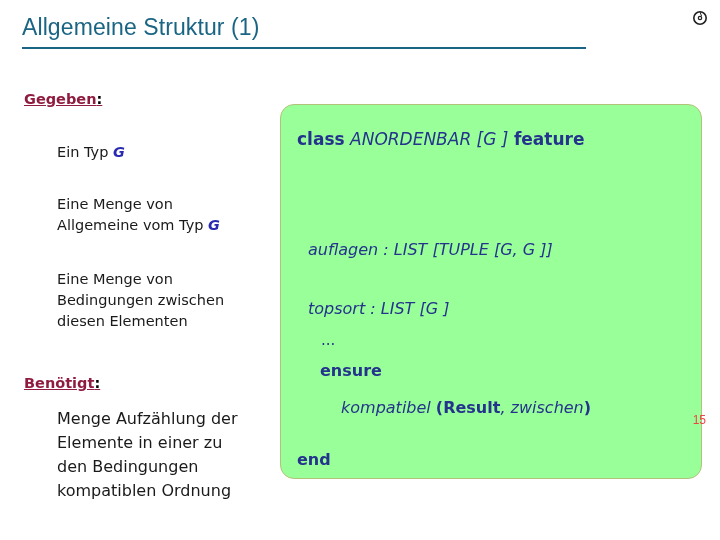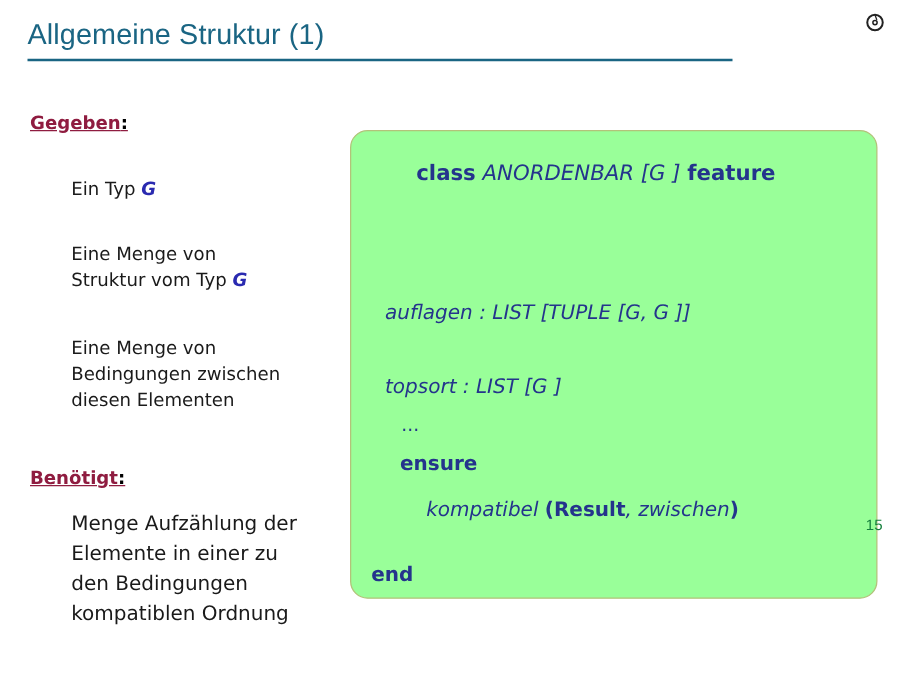--- a/index.html
+++ b/index.html
@@ -108,37 +108,37 @@
   }
   .code-line {
     position: absolute;
     font-family: "DejaVu Sans", sans-serif;
     color: #24348c;
     white-space: nowrap;
   }
   .kw { font-weight: bold; font-style: normal; }
   .id { font-style: italic; }
 
-  #code-class    { left: 16px; top: 24px;  font-size: 17px; margin-left: 36px; }
+  #code-class    { left: 16px; top: 24px;  font-size: 17px; }
   #code-elemente { left: 27px; top: 82px;  font-size: 16px; }
   #code-auflagen { left: 27px; top: 135px; font-size: 16px; }
   #code-topsort  { left: 27px; top: 194px; font-size: 16px; }
   #code-dots     { left: 40px; top: 226px; font-size: 15px; }
   #code-ensure   { left: 39px; top: 256px; font-size: 16px; }
   #code-kompat   { left: 60px; top: 293px; font-size: 16px; }
   #code-end      { left: 16px; top: 345px; font-size: 16px; }
 
   
   .page-number {
     position: absolute;
     right: 14px;
     bottom: 10px;
     font-family: "Liberation Sans", sans-serif;
     font-size: 12px;
-    color: #15803d;
+    color: #ef4444;
   }
 </style>
 </head>
 <body>
 
 <div class="slide">
 
   <div class="slide-title">Allgemeine Struktur (1)</div>
   <div class="title-rule"></div>
 
@@ -149,21 +149,21 @@
       <path d="M8 2 L9.5 6" stroke="#222222" stroke-width="1" fill="none"></path>
     </svg>
   </span>
 
   <div class="left-col">
 
     <div class="lbl-heading" id="given-label"><span>Gegeben</span><span class="colon">:</span></div>
 
     <div class="lbl-item" id="item-typ"><span>Ein Typ </span><span class="gvar">G</span></div>
 
-    <div class="lbl-item" id="item-menge"><span>Eine Menge von</span><br><span>Struktur vom Typ </span><span class="gvar">G</span></div>
+    <div class="lbl-item" id="item-menge"><span>Eine Menge von</span><br><span>Allgemeine vom Typ </span><span class="gvar">G</span></div>
 
     <div class="lbl-item" id="item-beding"><span>Eine Menge von</span><br><span>Bedingungen zwischen</span><br><span>diesen Elementen</span></div>
 
     <div class="lbl-heading" id="needed-label"><span>Benötigt</span><span class="colon">:</span></div>
 
     <div class="lbl-item big" id="item-ordnung"><span>Menge Aufzählung der</span><br><span>Elemente in einer zu</span><br><span>den Bedingungen</span><br><span>kompatiblen Ordnung</span></div>
   </div>
 
   <div class="code-panel">
 

